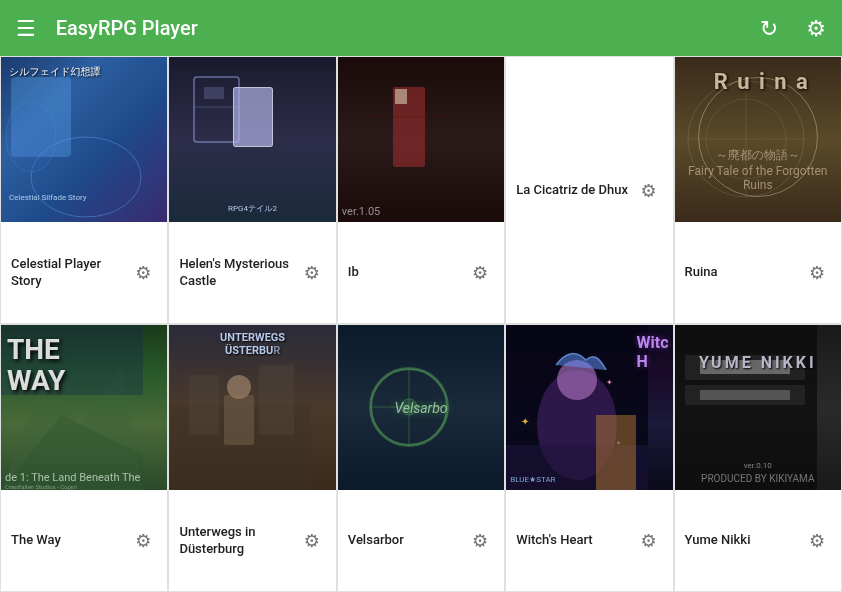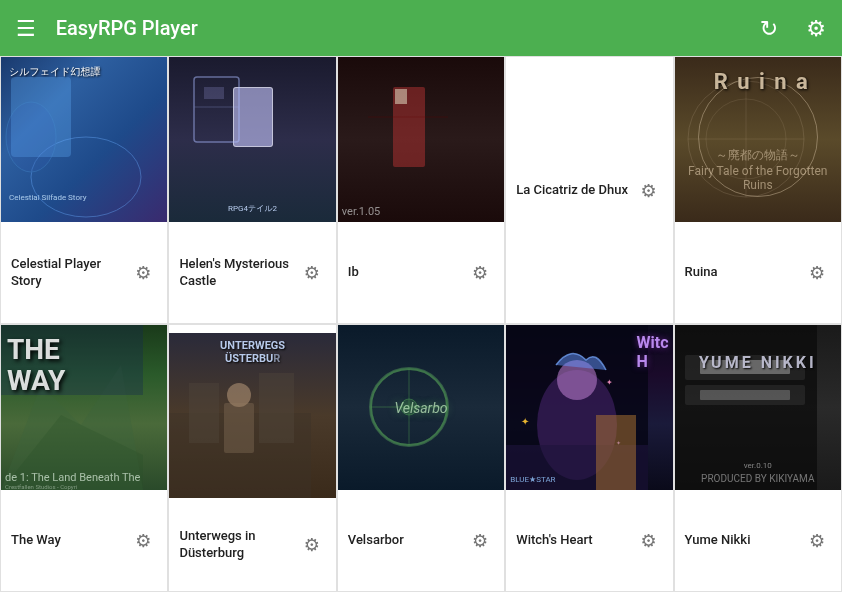--- a/index.html
+++ b/index.html
@@ -89,21 +89,20 @@
       background: linear-gradient(180deg, #0a0a0a 0%, #1a1a1a 50%, #0a0a0a 100%);
     }
     .thumb-ruina {
       background: linear-gradient(180deg, #3a2a1a 0%, #5a4a2a 50%, #3a2a1a 100%);
     }
     .thumb-theway {
       background: linear-gradient(180deg, #1a3a1a 0%, #2a5a2a 30%, #4a6a3a 60%, #2a4a2a 100%);
     }
     .thumb-unterwegs {
       background: linear-gradient(180deg, #2a2a3a 0%, #4a3a2a 50%, #3a2a1a 100%);
-      margin-top: 8px;
     }
     .thumb-velsarbor {
       background: linear-gradient(180deg, #0a1a2a 0%, #1a2a3a 50%, #0a1a2a 100%);
     }
     .thumb-witch {
       background: linear-gradient(180deg, #0a0a1a 0%, #1a0a2a 30%, #1a1a3a 60%, #0a0a1a 100%);
     }
     .thumb-yume {
       background: linear-gradient(180deg, #1a1a1a 0%, #2a2a2a 50%, #1a1a1a 100%);
     }

